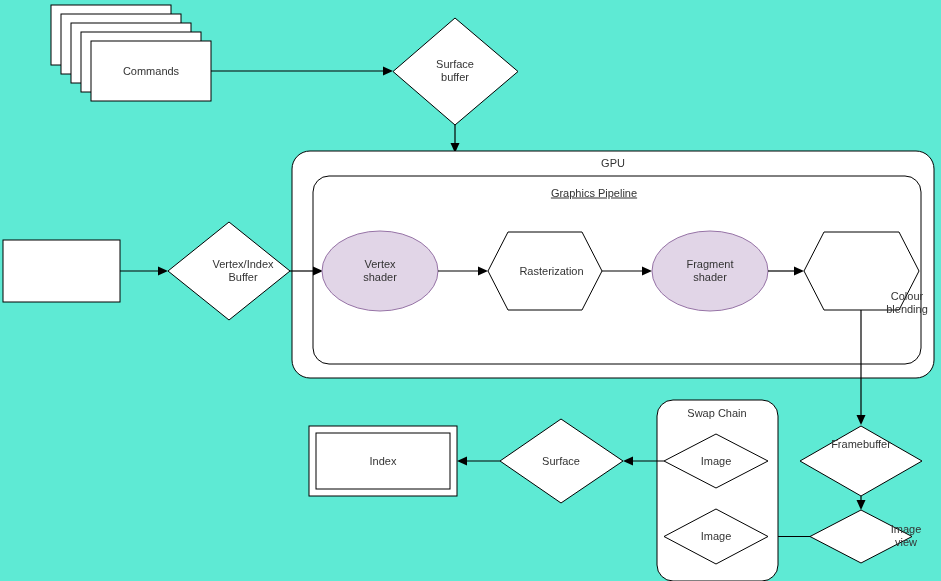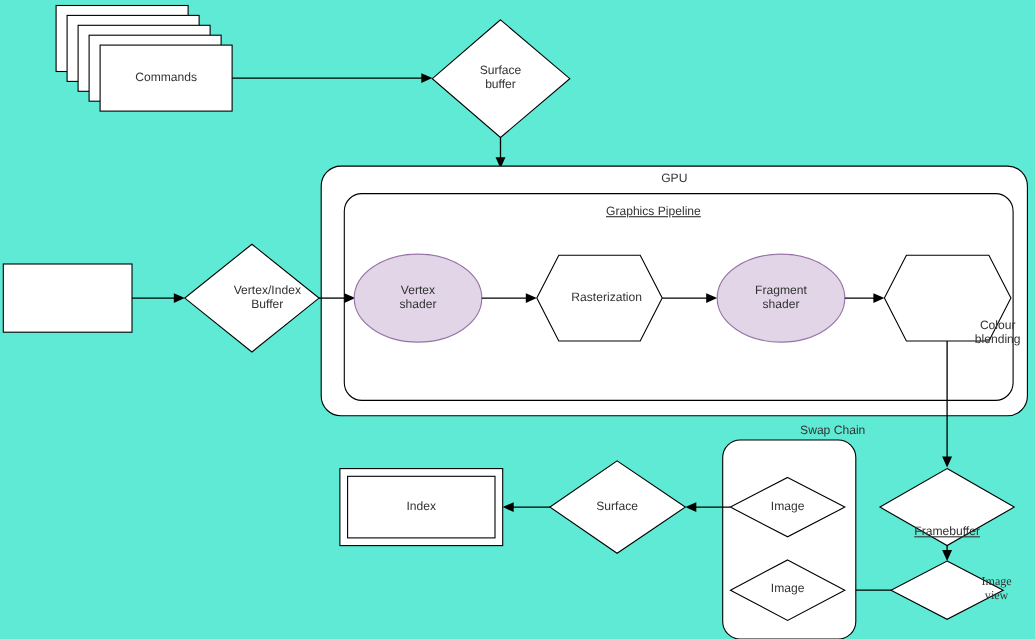--- a/index.html
+++ b/index.html
@@ -221,25 +221,25 @@
 shader</div>
 
   <div class="lbl lbl-center" style="left:545px; top:271px;padding-left:13px;">Rasterization</div>
 
   <div class="lbl lbl-center" style="left:710px; top:271px;">Fragment
 shader</div>
 
   <div class="lbl lbl-center" style="left:907px; top:271px;margin-top:32px;">Colour
 blending</div>
 
-  <div class="lbl lbl-center" style="left:861px; top:484px;text-decoration:underline;">Framebuffer</div>
-
-  <div class="lbl lbl-center" style="left:906px; top:536px;font-family:Liberation Serif, serif;">Image view</div>
-
-  <div class="lbl lbl-center" style="left:717px; top:392px;margin-left:40px;">Swap Chain</div>
+  <div class="lbl lbl-center" style="left:861px; top:444px;">Framebuffer</div>
+
+  <div class="lbl lbl-center" style="left:906px; top:536px;">Image view</div>
+
+  <div class="lbl lbl-center" style="left:717px; top:413px;">Swap Chain</div>
 
   <div class="lbl lbl-center" style="left:716px; top:461px;">Image</div>
 
   <div class="lbl lbl-center" style="left:716px; top:536px;">Image</div>
 
   <div class="lbl lbl-center" style="left:561px; top:461px;">Surface</div>
 
   <div class="lbl lbl-center" style="left:383px; top:461px;">Index</div>
 
 </div>

